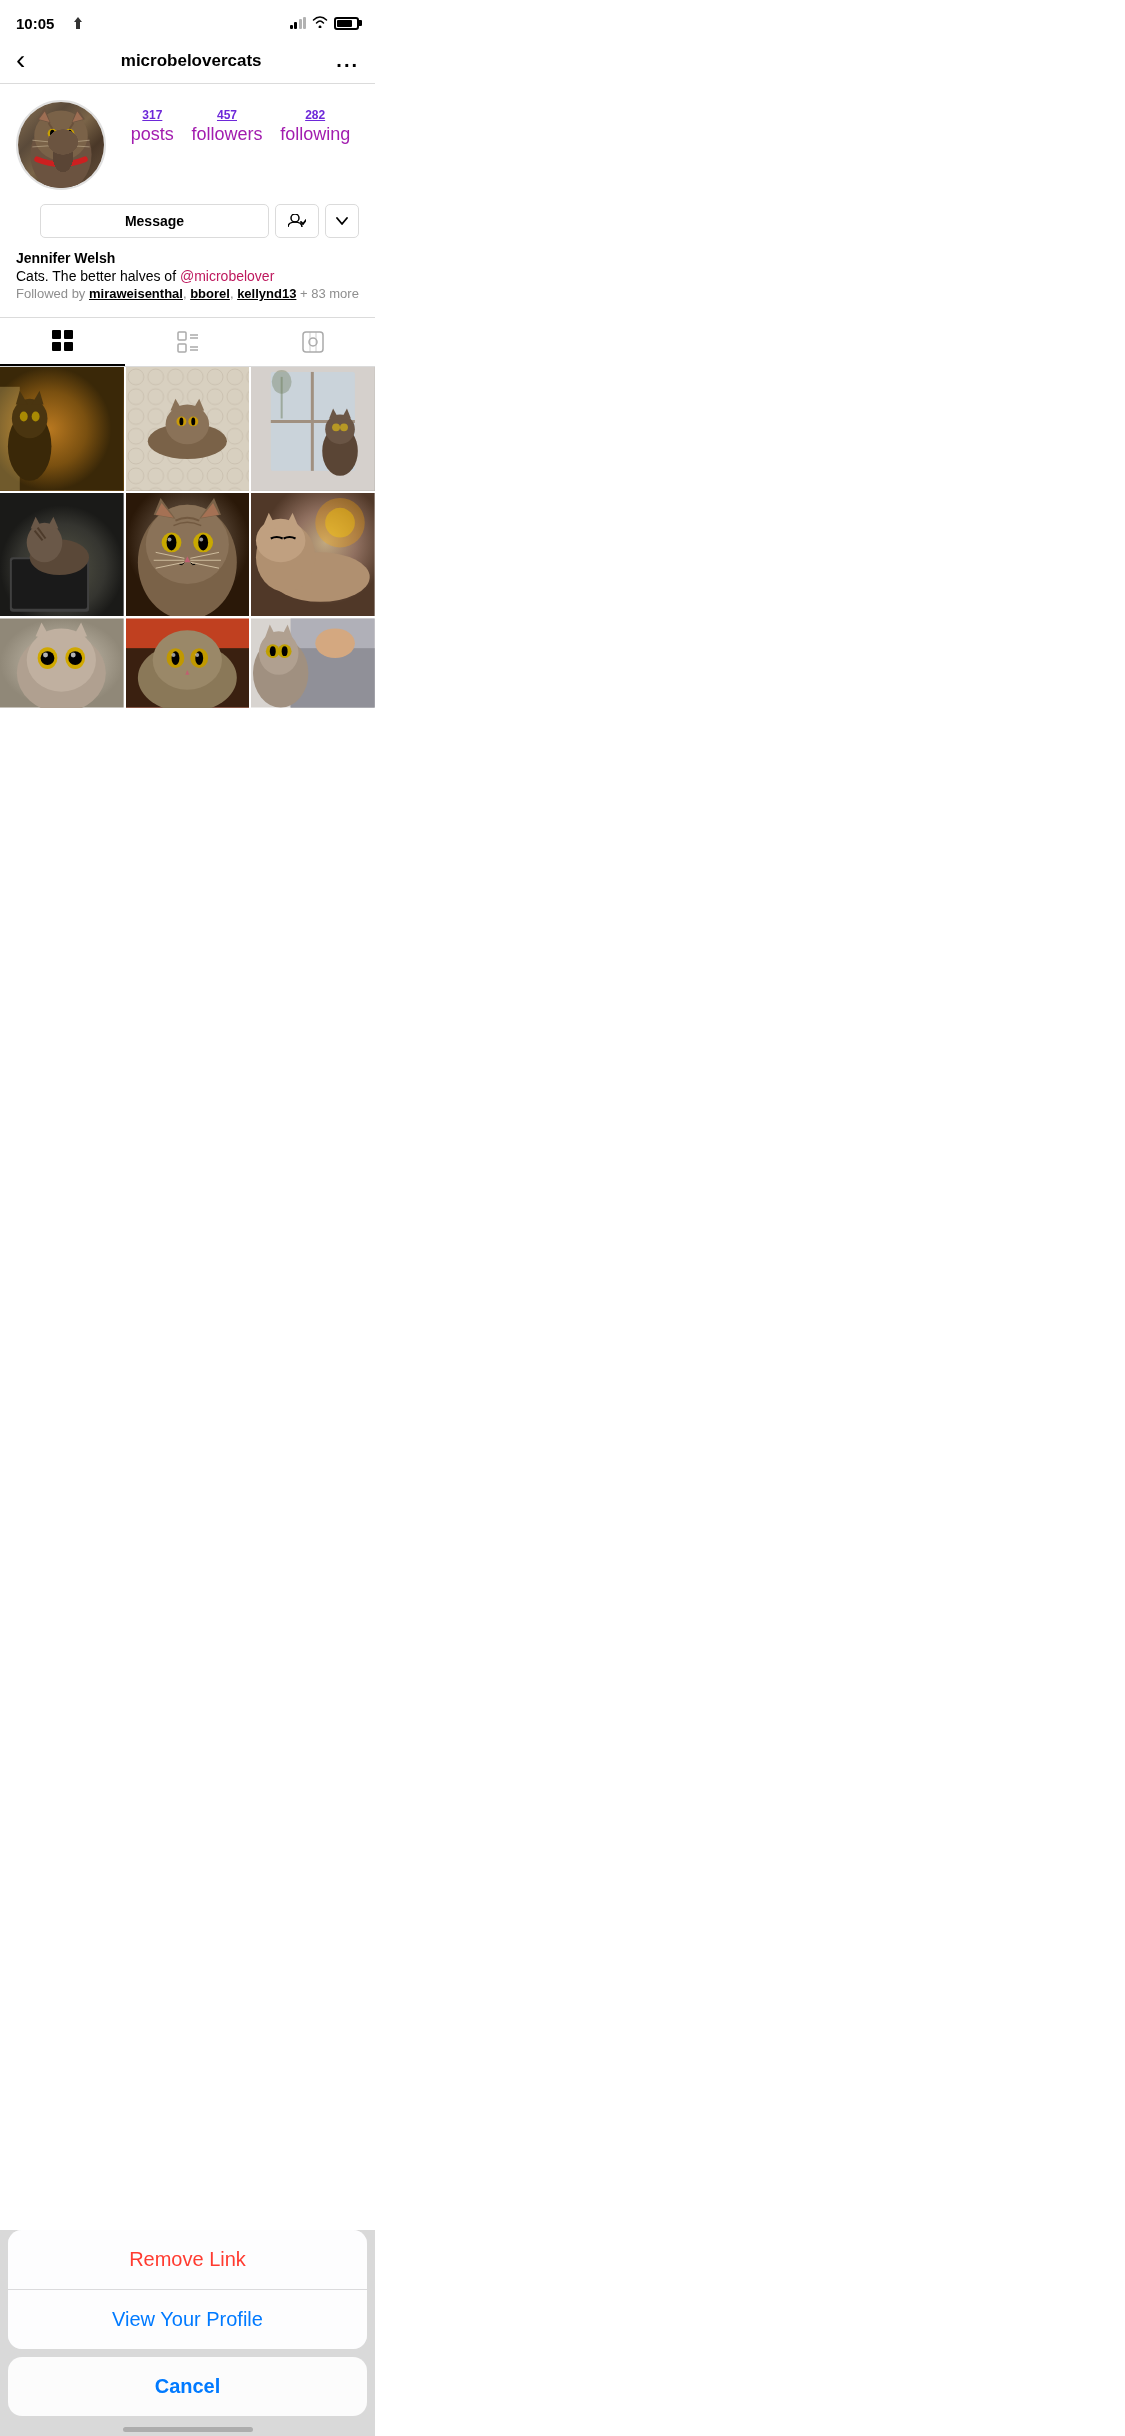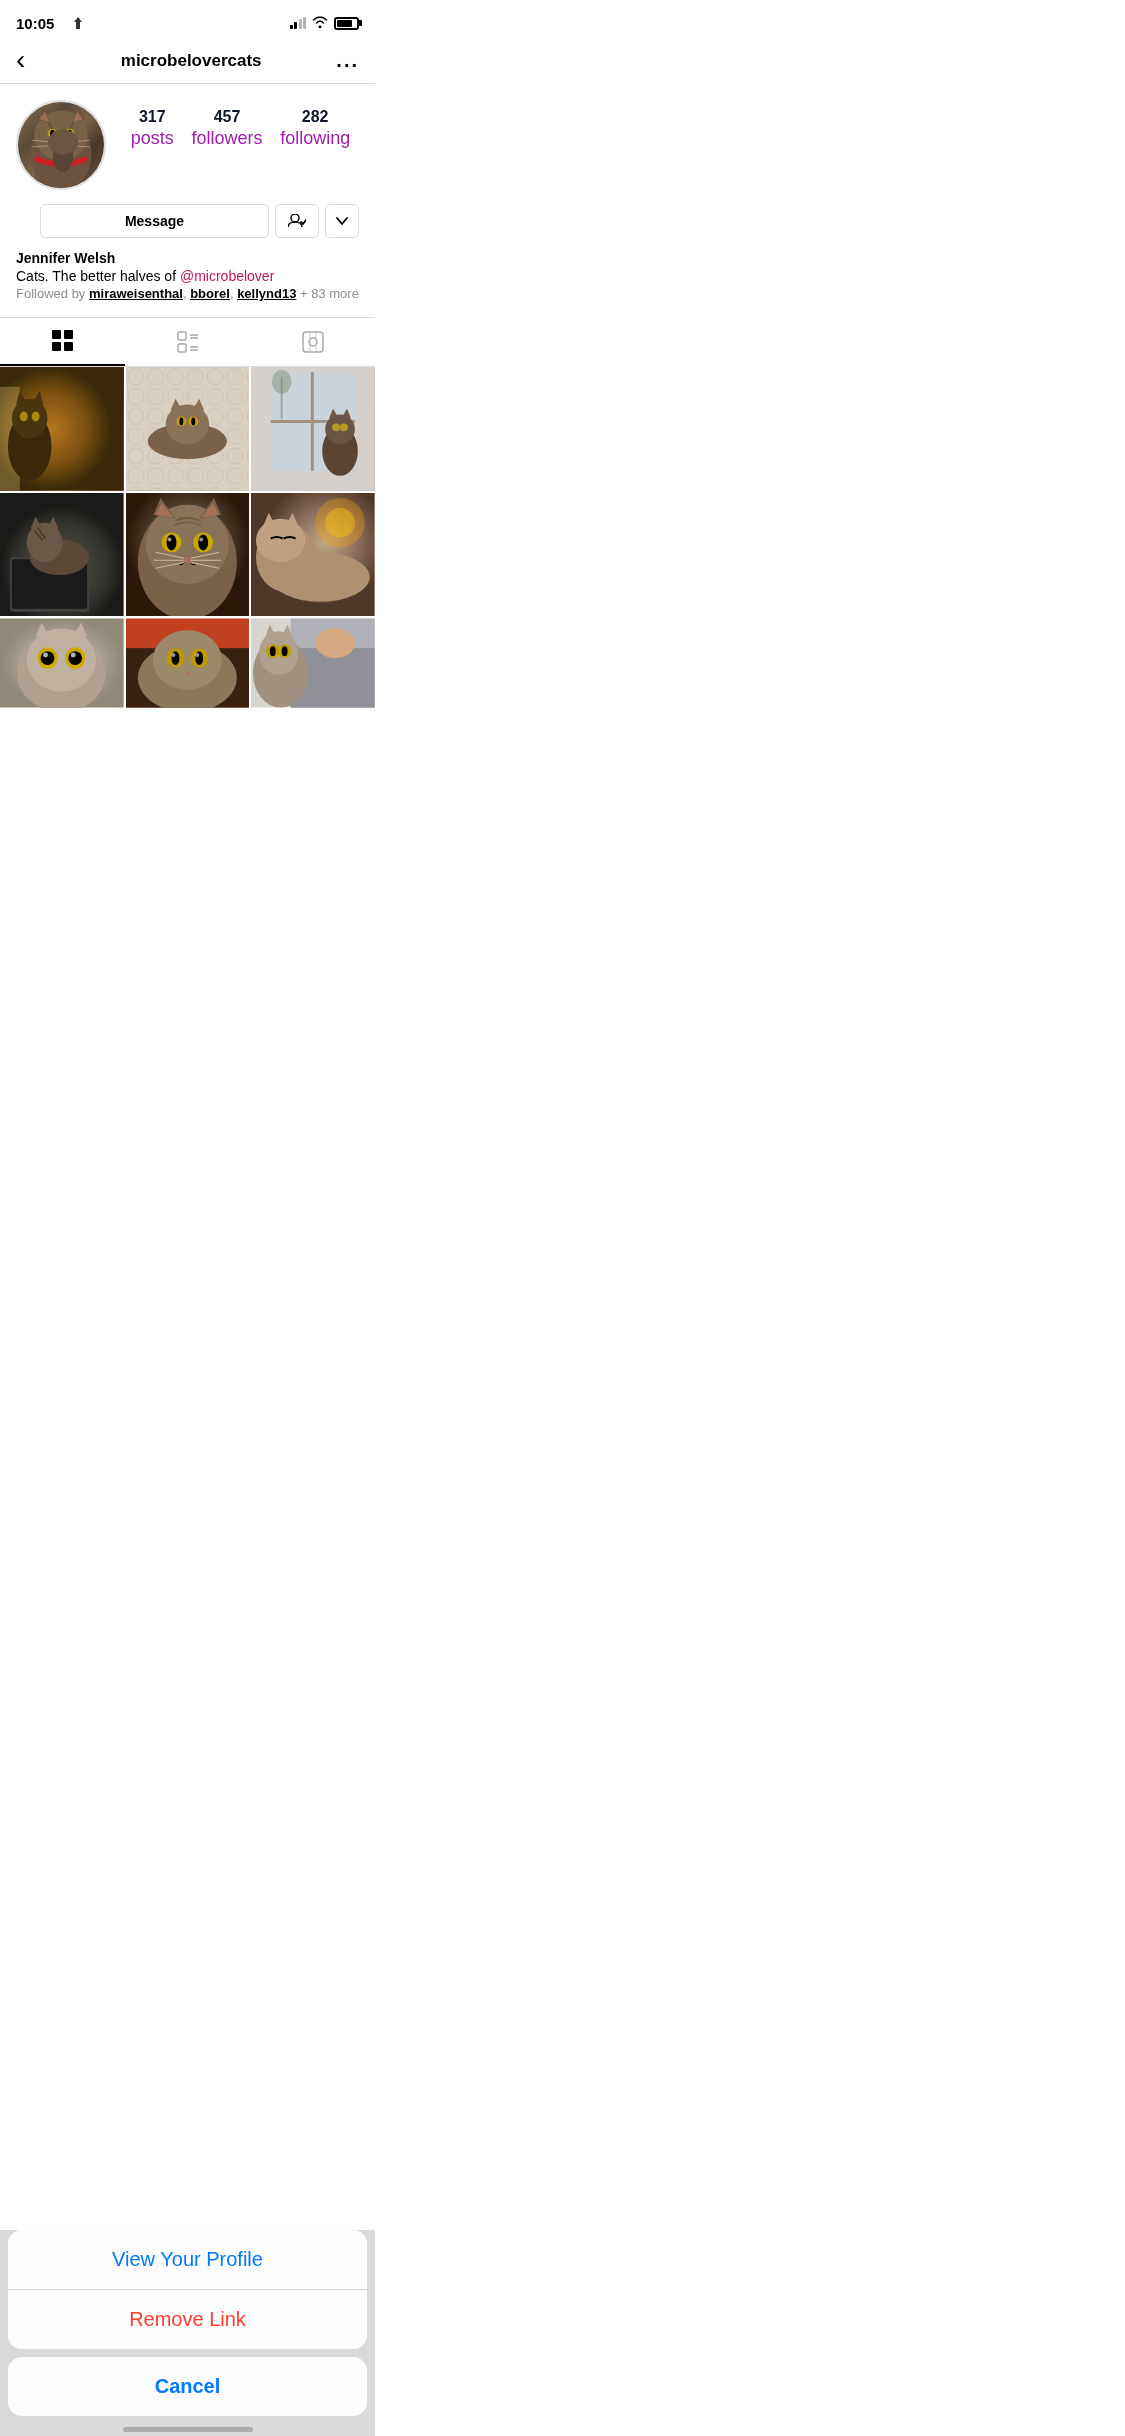--- a/index.html
+++ b/index.html
@@ -155,23 +155,24 @@
       align-items: flex-start;
       padding-top: 8px;
     }
     .stat-item {
       display: flex;
       flex-direction: column;
       align-items: center;
       gap: 2px;
     }
     .stat-number {
-      font-size: 16px;
+      font-size: 12px;
       font-weight: 600;
-      color: #0f172a;
+      color: #6d28d9;
+      text-decoration: underline;
     }
     .stat-label {
       font-size: 18px;
       color: #a21caf;
     }
 
     
     .action-buttons {
       display: flex;
       gap: 6px;
@@ -745,22 +746,22 @@
         <ellipse cx="22" cy="33" rx="3" ry="5" fill="#000"></ellipse>
         <ellipse cx="34" cy="33" rx="3" ry="5" fill="#000"></ellipse>
       </svg>
     </div>
   </div>
 </div>
 
 <div class="overlay">
 
   <div class="action-sheet">
+    <div class="action-sheet-item red">Remove Link</div>
     <div class="action-sheet-item blue">View Your Profile</div>
-    <div class="action-sheet-item red">Remove Link</div>
   </div>
 
   <div class="cancel-sheet">
     <div class="cancel-sheet-item">Cancel</div>
   </div>
 </div>
 
 <div class="home-indicator">
   <div class="home-bar"></div>
 </div>

